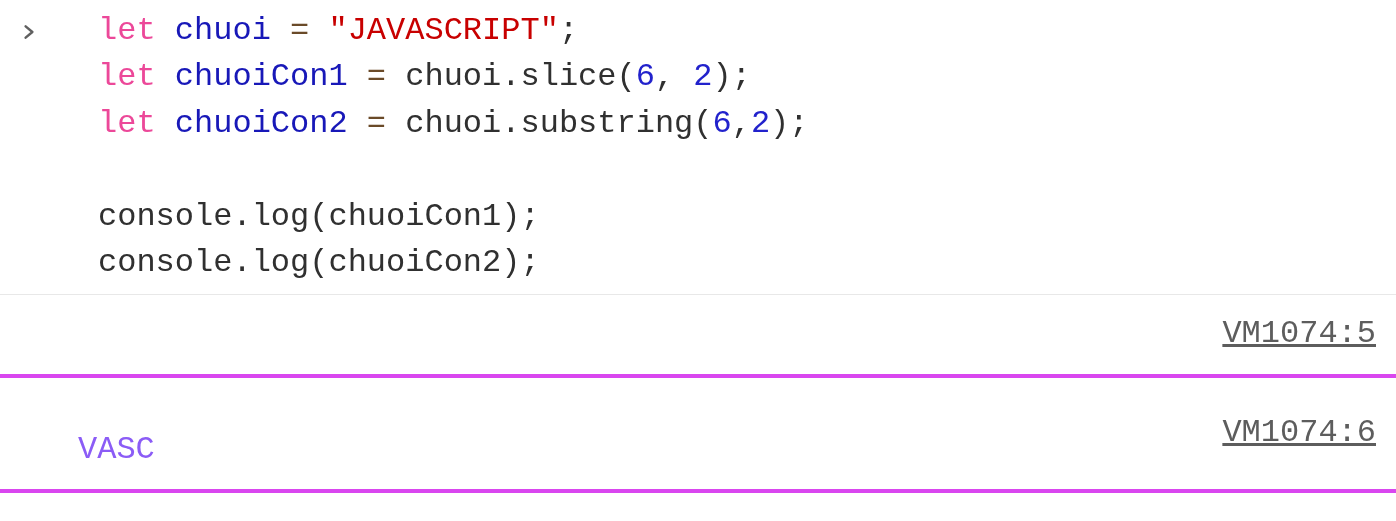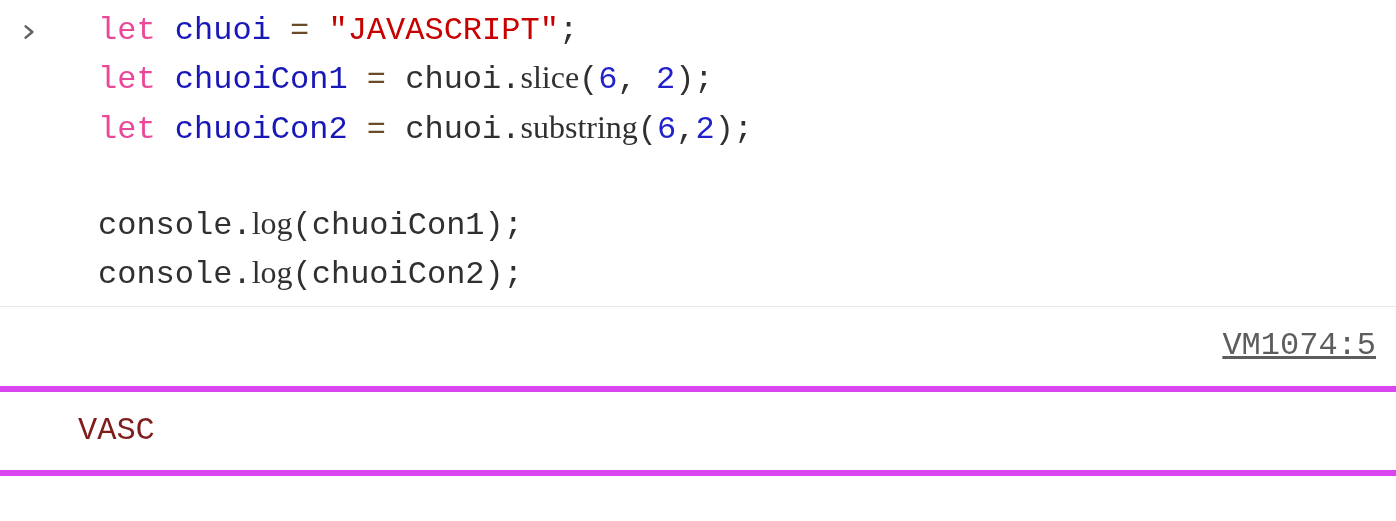--- a/index.html
+++ b/index.html
@@ -31,34 +31,35 @@
     .code-content {
       flex: 1;
       padding-left: 38px;
       white-space: pre;
     }
     .tok-keyword { color: #ec4899; }
     .tok-var { color: #1818b8; }
     .tok-op { color: #6a4a28; }
     .tok-string { color: #c80000; }
     .tok-number { color: #2222cc; }
-    .tok-func { color: #303030; font-family: Liberation Serif, serif; }
+    .tok-func { color: #303030; }
     .tok-plain { color: #303030; }
     .tok-punc { color: #303030; }
     .blank-line { height: 1.45em; }
     .output-row {
       display: flex;
       align-items: center;
       justify-content: space-between;
-      border-bottom: 6px solid #d946ef;
+      border-bottom: 4px solid #d946ef;
       padding: 16px 20px 16px 78px;
       min-height: 72px;
     }
     .output-text {
-      color: #7f1d1d;
+      color: #8b5cf6;
+      margin-top: 33px;
     }
     .source-link {
       color: #5d5d5d;
       text-decoration: underline;
       cursor: pointer;
     }
   </style>
 </head>
 <body>
 
@@ -77,15 +78,16 @@
 <span class="tok-plain">console</span><span class="tok-punc">.</span><span class="tok-func">log</span><span class="tok-punc">(</span><span class="tok-plain">chuoiCon2</span><span class="tok-punc">);</span></div>
   </div>
 
   <div class="output-row">
     <span class="output-text"></span>
     <span class="source-link">VM1074:5</span>
   </div>
 
   <div class="output-row">
     <span class="output-text">VASC</span>
+    <span class="source-link">VM1074:6</span>
   </div>
 
 </div>
 
 </body></html>

